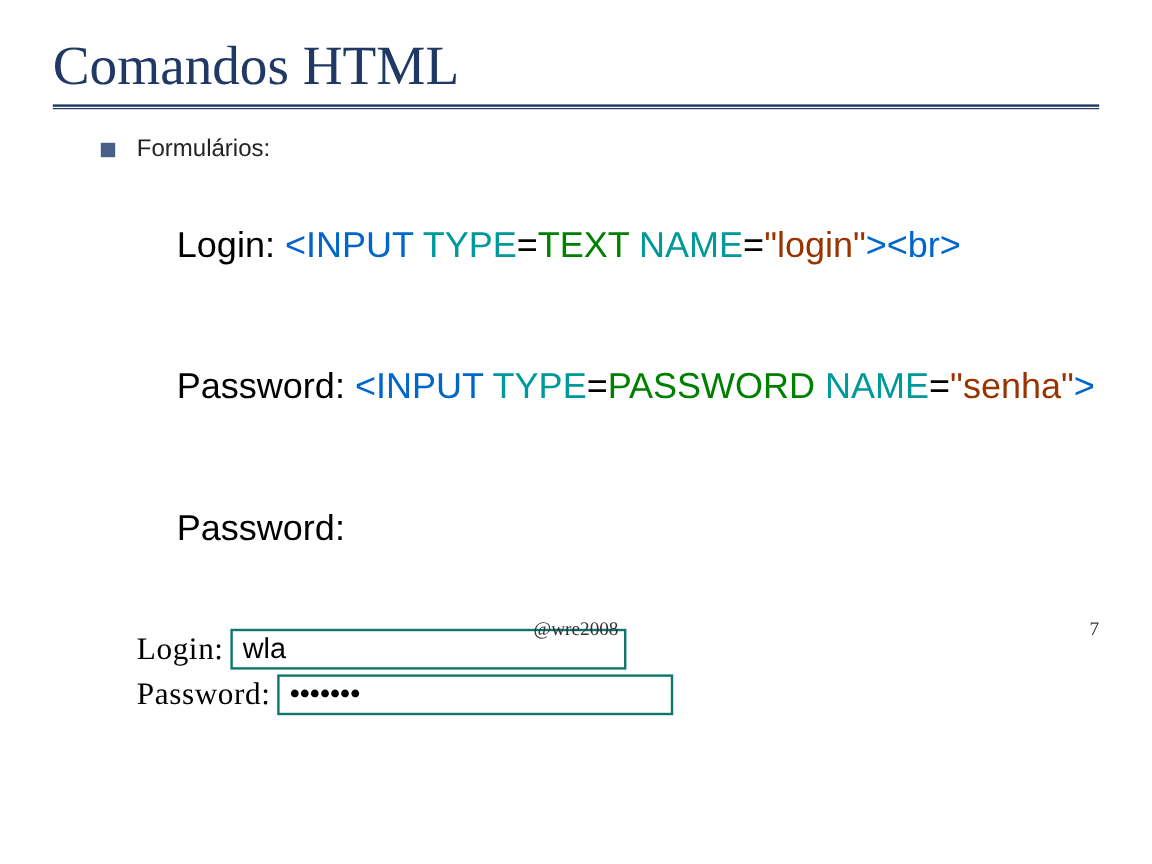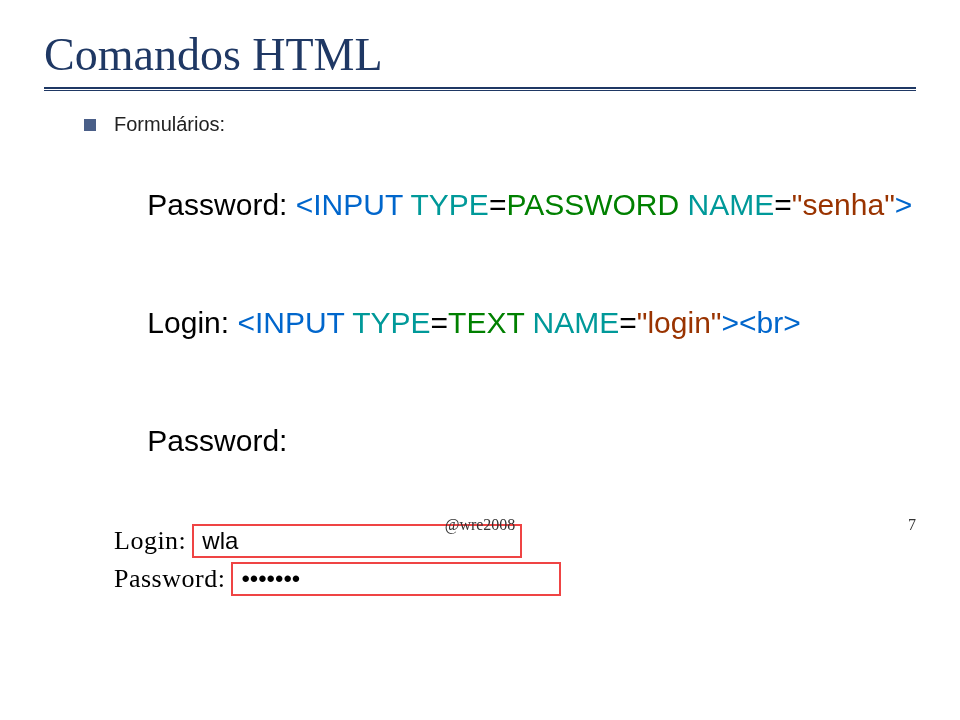--- a/index.html
+++ b/index.html
@@ -76,21 +76,21 @@
     margin-right: 6px;
     letter-spacing: 0.5px;
   }
   .ex-label-pass {
     font-family: "Times New Roman", serif;
     font-size: 26px;
     margin-right: 6px;
     letter-spacing: 0.5px;
   }
   .ex-input {
-    border: 2px solid #ef4444;
+    border: 2px solid #0f766e;
     height: 34px;
     width: 330px;
     font-family: Arial, sans-serif;
     font-size: 24px;
     padding: 0 8px;
     outline: none;
   }
   .footer {
     position: absolute;
     bottom: 20px;
@@ -116,25 +116,25 @@
 <div class="slide">
   <h1 class="title">Comandos HTML</h1>
   <div class="underline-double"></div>
 
   <div class="bullet-line">
     <div class="bullet"></div>
     <span class="bullet-text">Formulários:</span>
   </div>
 
   <div class="code-line">
-    <span class="c-black">Password: </span><span class="c-blue">&lt;INPUT </span><span class="c-teal">TYPE</span><span class="c-black">=</span><span class="c-green">PASSWORD</span><span> </span><span class="c-teal">NAME</span><span class="c-black">=</span><span class="c-brown">"senha"</span><span class="c-blue">&gt;</span>
+    <span class="c-black">Login: </span><span class="c-blue">&lt;INPUT </span><span class="c-teal">TYPE</span><span class="c-black">=</span><span class="c-green">TEXT</span><span> </span><span class="c-teal">NAME</span><span class="c-black">=</span><span class="c-brown">"login"</span><span class="c-blue">&gt;&lt;br&gt;</span>
   </div>
 
   <div class="code-line">
-    <span class="c-black">Login: </span><span class="c-blue">&lt;INPUT </span><span class="c-teal">TYPE</span><span class="c-black">=</span><span class="c-green">TEXT</span><span> </span><span class="c-teal">NAME</span><span class="c-black">=</span><span class="c-brown">"login"</span><span class="c-blue">&gt;&lt;br&gt;</span>
+    <span class="c-black">Password: </span><span class="c-blue">&lt;INPUT </span><span class="c-teal">TYPE</span><span class="c-black">=</span><span class="c-green">PASSWORD</span><span> </span><span class="c-teal">NAME</span><span class="c-black">=</span><span class="c-brown">"senha"</span><span class="c-blue">&gt;</span>
   </div>
 
   <div class="code-line">
     <span class="c-black">Password:</span>
   </div>
 
   <div class="example-area">
     <div class="ex-row">
       <span class="ex-label-login">Login:</span>
       <input class="ex-input" type="text" value="wla" style="">

